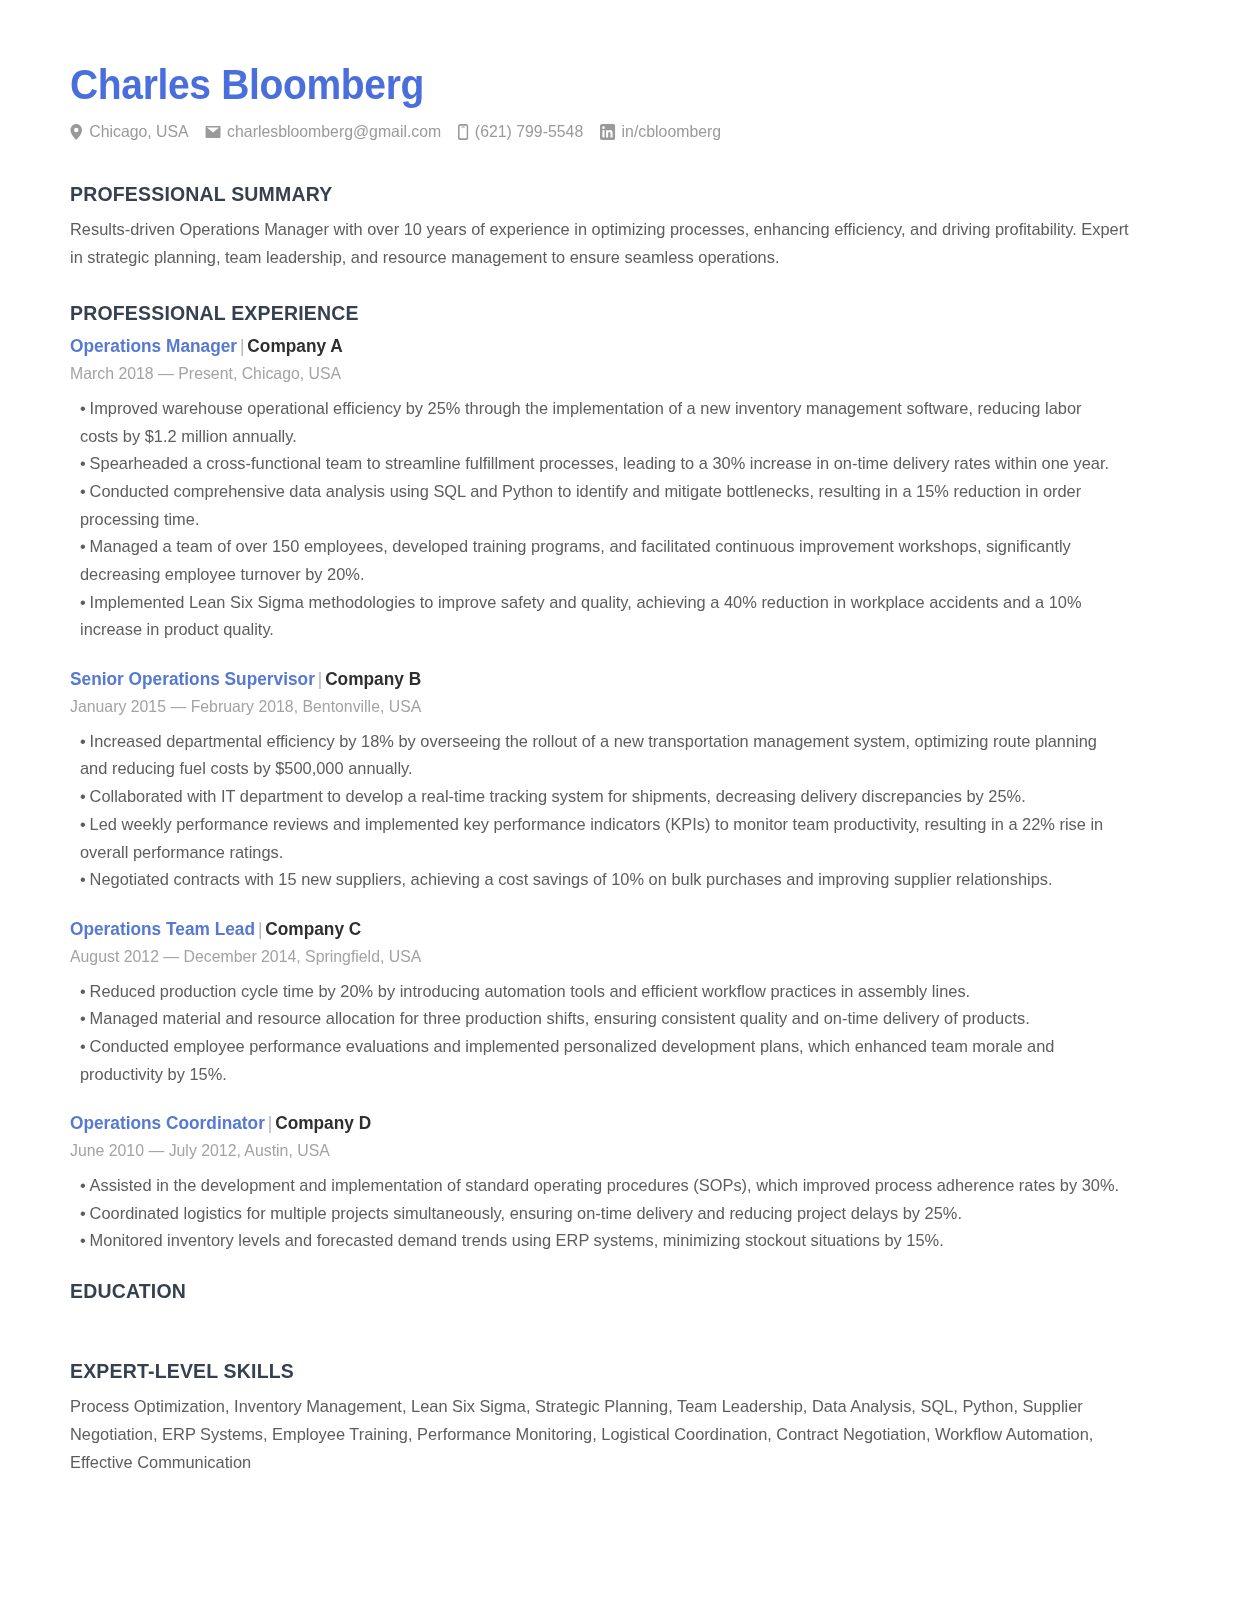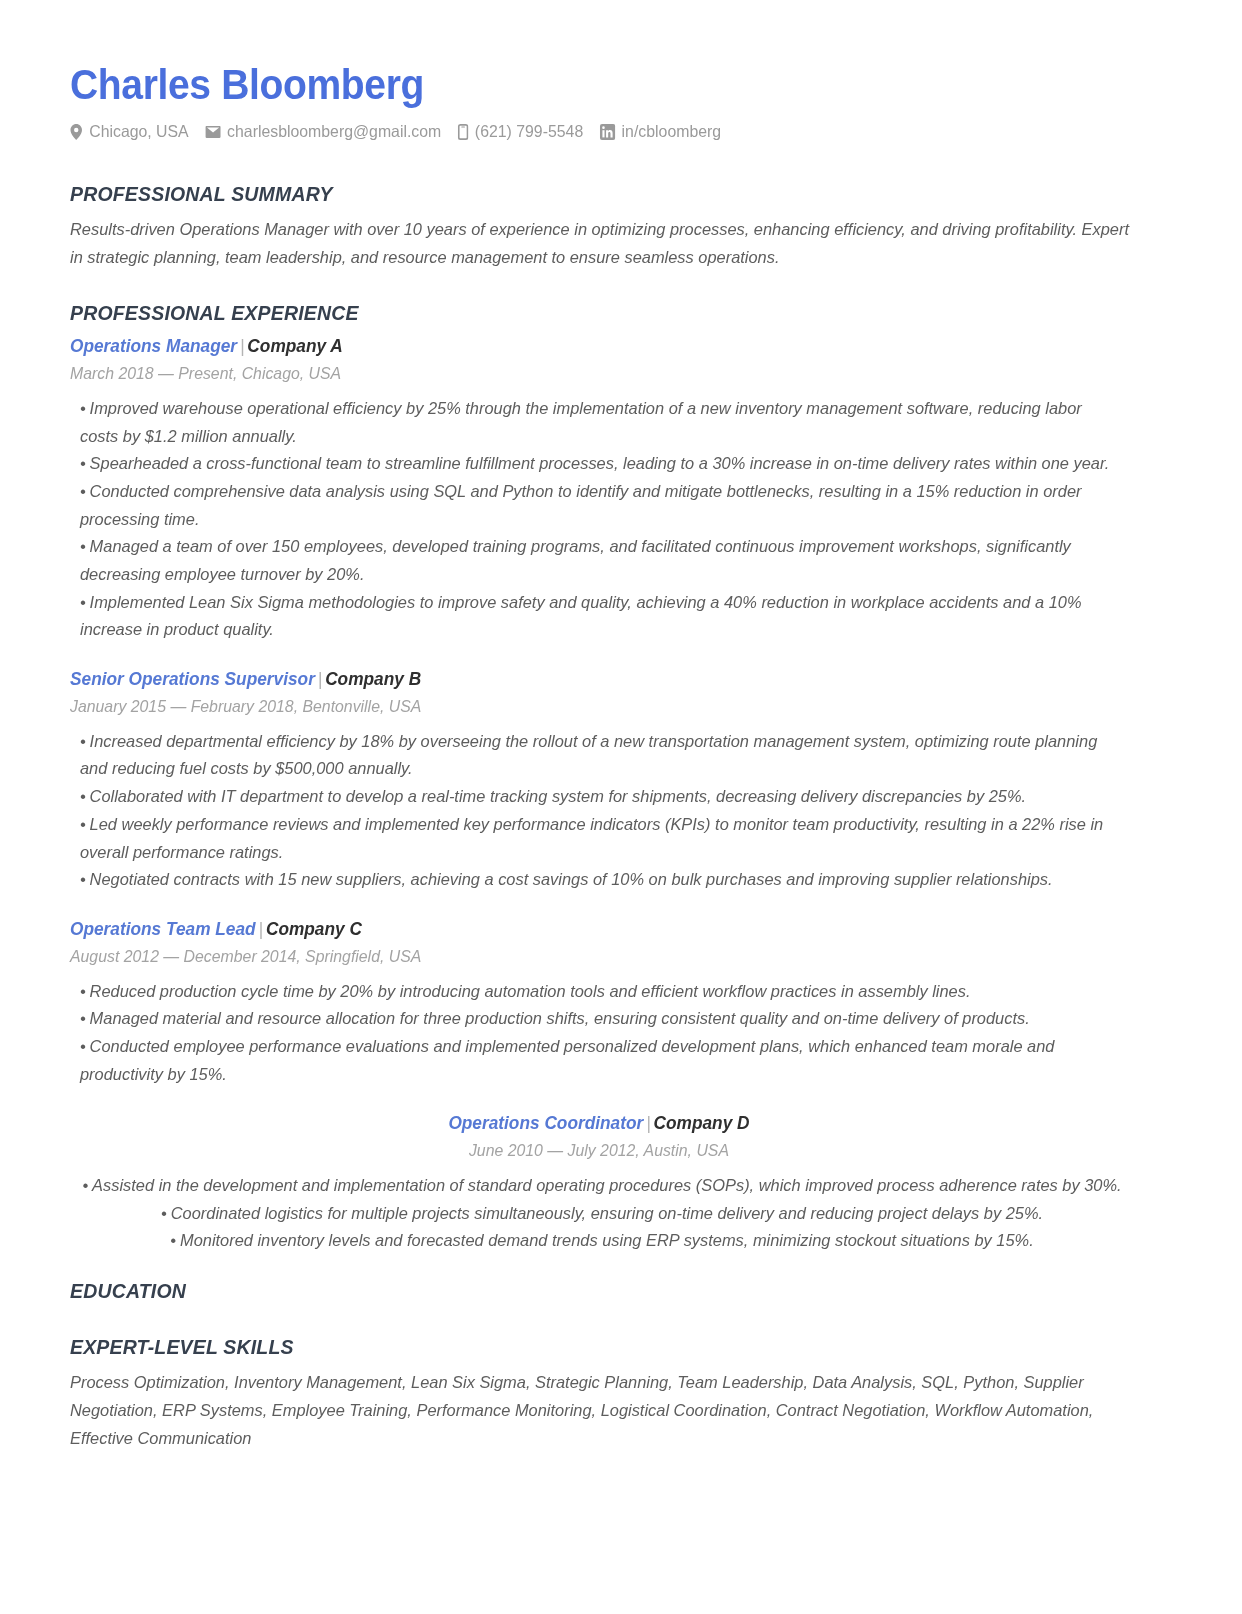--- a/index.html
+++ b/index.html
@@ -53,49 +53,49 @@
   .contact-item .ci-icon {
     display: inline-flex;
     align-items: center;
     justify-content: center;
     margin-right: 7px;
     color: #9a9a9a;
   }
   .ci-text { display: inline-block; }
 
   
-  .section { margin-bottom: 4px; font-style: italic; }
+  .section { margin-bottom: 4px; }
   .section-title {
     font-size: 20.5px;
     font-weight: bold;
     color: #36404e;
     letter-spacing: 0.2px;
     text-transform: uppercase;
     margin: 0 0 10px 0;
     transform: scaleX(0.95);
     transform-origin: left center;
   }
   .sec-gap-summary { margin-bottom: 30px; }
   .sec-gap-exp     { margin-bottom: 24px; }
-  .sec-gap-edu     { margin-bottom: 32px; }
+  .sec-gap-edu     { margin-bottom: 56px; }
 
   
   .body-text {
     font-size: 17px;
     line-height: 1.63;
     color: #5d5d5d;
     margin: 0;
     transform: scaleX(0.965);
     transform-origin: left center;
   }
   .summary-text { max-width: 1112px; }
 
   
   .job { margin-bottom: 24px; }
-  .job:last-child { margin-bottom: 0; text-align: center; }
+  .job:last-child { margin-bottom: 0; }
   .job-head {
     font-size: 18px;
     line-height: 1.25;
     margin: 0 0 4px 0;
     transform: scaleX(0.96);
     transform-origin: left center;
   }
   .job-title {
     color: #5679d4;
     font-weight: bold;

